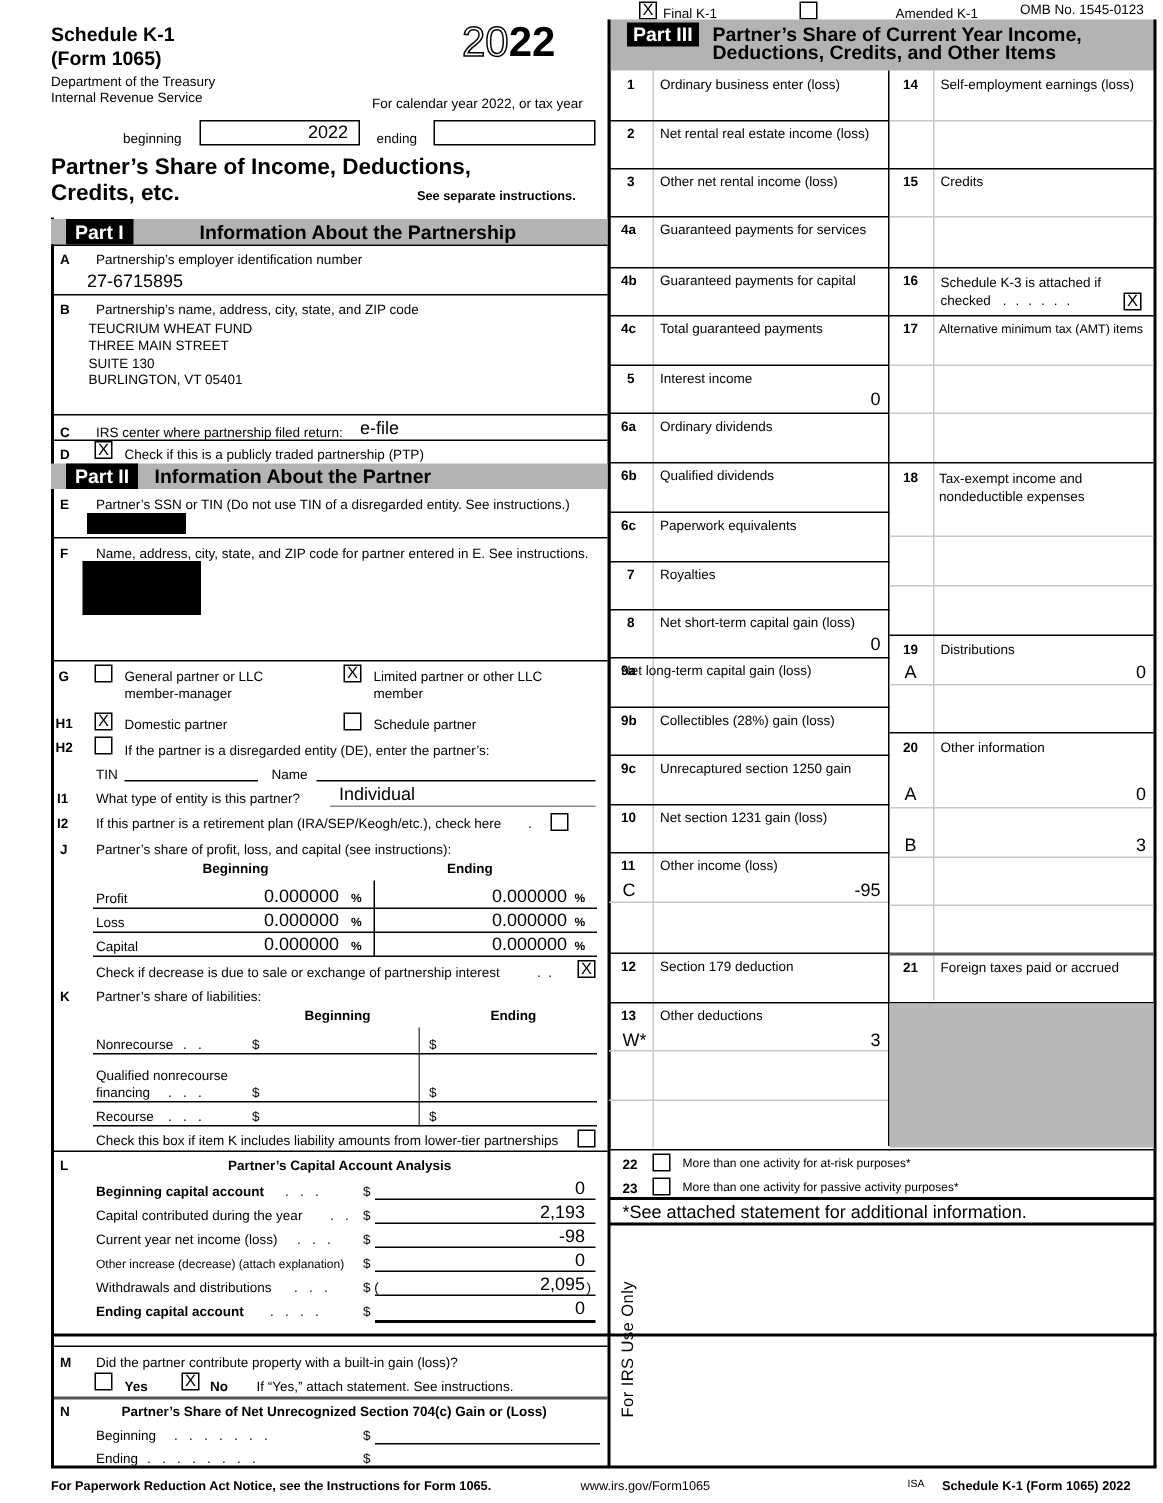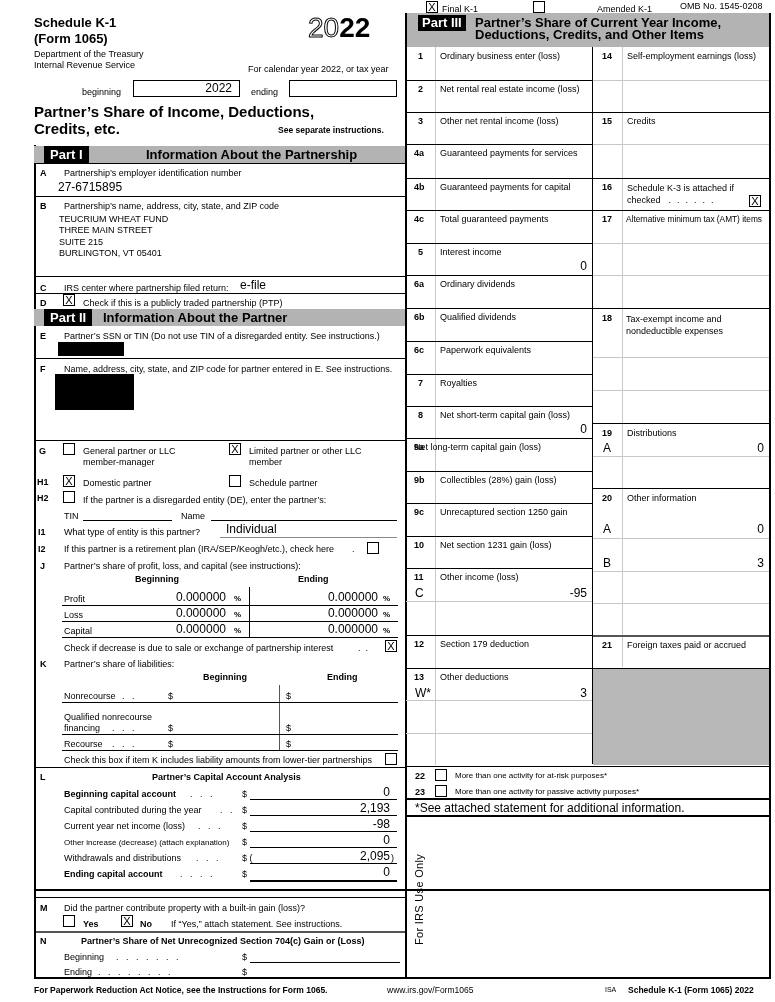--- a/index.html
+++ b/index.html
@@ -40,48 +40,48 @@
 <div class="abs" style="left:251px;top:87px;font-size:9px;">ending</div>
 <div class="abs val" style="left:289px;top:80px;width:108px;height:17px;border:1px solid #000;"></div>
 <div class="abs b" style="left:34px;top:103px;font-size:15px;">Partner’s Share of Income, Deductions,</div>
 <div class="abs b" style="left:34px;top:120px;font-size:15px;">Credits, etc.</div>
 <div class="abs b" style="left:278px;top:125px;font-size:8.5px;">See separate instructions.</div>
 
 <div class="cb" style="left:426px;top:1px;"><span>X</span></div>
 <div class="abs" style="left:442px;top:4px;font-size:9px;">Final K-1</div>
 <div class="cb" style="left:533px;top:1px;"></div>
 <div class="abs" style="left:550px;top:4px;font-size:9px;margin-left:47px;">Amended K-1</div>
-<div class="abs" style="left:680px;top:1px;font-size:9px;">OMB No. 1545-0208</div>
+<div class="abs" style="left:680px;top:1px;font-size:9px;">OMB No. 1545-0123</div>
 
 <div class="abs" style="left:406px;top:13px;width:364px;height:34px;background:#b3b3b3;"></div>
 <div class="abs" style="left:418px;top:15px;background:#000;color:#fff;font-weight:bold;font-size:13px;line-height:16px;padding:0 4px;">Part III</div>
 <div class="abs b" style="left:475px;top:15px;font-size:13px;line-height:15px;">Partner’s Share of Current Year Income,</div>
 <div class="abs b" style="left:475px;top:27px;font-size:13px;line-height:15px;">Deductions, Credits, and Other Items</div>
 
 <div class="vl2" style="left:34px;top:145px;height:745px;"></div>
 <div class="vl2" style="left:405px;top:13px;height:877px;"></div>
 <div class="vl2" style="left:769px;top:13px;height:877px;"></div>
 <div class="hl2" style="left:34px;top:889px;width:737px;"></div>
 
 <div class="partbar" style="left:34px;top:146px;width:371px;"></div>
 <div class="parttag" style="left:44px;top:146px;">Part I</div>
-<div class="parttitle" style="left:116px;top:146px;padding-left:30px;">Information About the Partnership</div>
+<div class="parttitle" style="left:103px;top:146px;padding-left:30px;">Information About the Partnership</div>
 <div class="hl" style="left:34px;top:163px;width:371px;"></div>
 
 <div class="abs num" style="left:40px;top:168px;">A</div>
 <div class="abs lbl" style="left:64px;top:168px;">Partnership’s employer identification number</div>
 <div class="abs val" style="left:58px;top:180px;">27-6715895</div>
 <div class="hl" style="left:34px;top:196px;width:371px;"></div>
 
 <div class="abs num" style="left:40px;top:201px;">B</div>
 <div class="abs lbl" style="left:64px;top:201px;">Partnership’s name, address, city, state, and ZIP code</div>
 <div class="abs" style="left:59px;top:214px;font-size:9px;line-height:11.3px;">
   <div>TEUCRIUM WHEAT FUND</div>
   <div>THREE MAIN STREET</div>
-  <div>SUITE 215</div>
+  <div>SUITE 130</div>
   <div>BURLINGTON, VT 05401</div>
 </div>
 <div class="hl" style="left:34px;top:276px;width:371px;"></div>
 
 <div class="abs num" style="left:40px;top:283px;">C</div>
 <div class="abs lbl" style="left:64px;top:283px;">IRS center where partnership filed return:</div>
 <div class="abs val" style="left:240px;top:278px;">e-file</div>
 <div class="hl" style="left:34px;top:293px;width:371px;"></div>
 
 <div class="abs num" style="left:40px;top:298px;">D</div>

